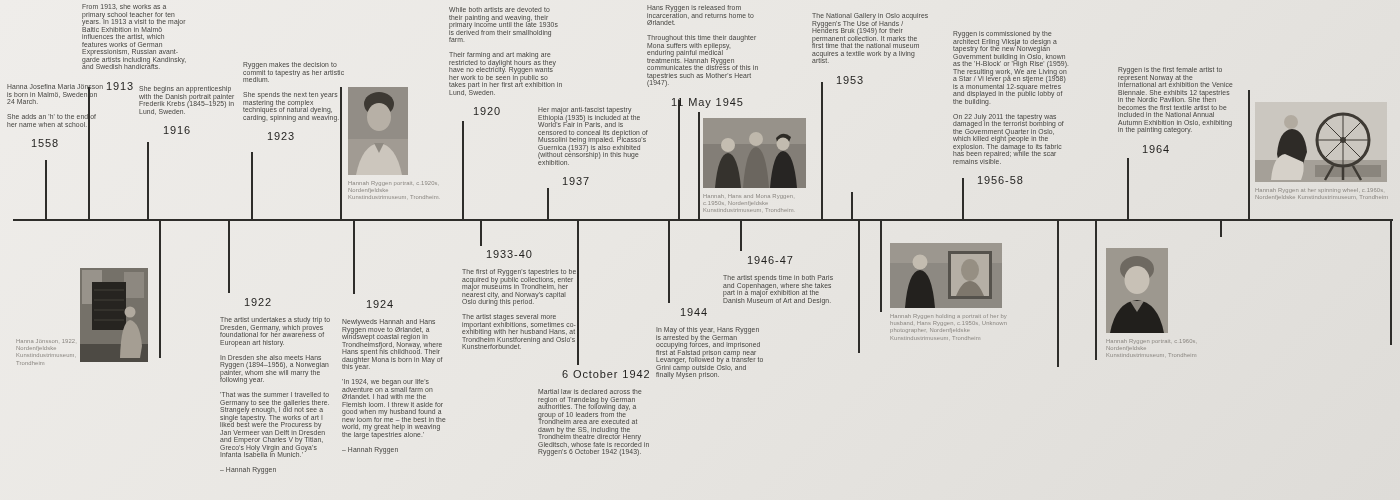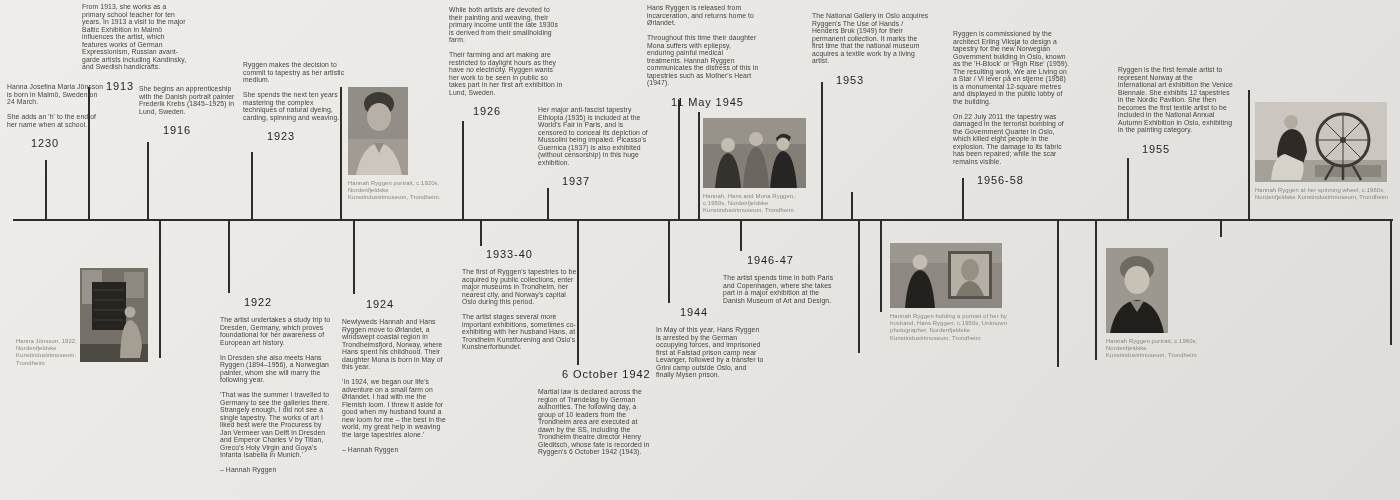--- a/index.html
+++ b/index.html
@@ -65,21 +65,21 @@
   <div class="rule" style="left:698px;top:112px;height:107px"></div>
   <div class="rule" style="left:1248px;top:90px;height:129px"></div>
   <div class="rule" style="left:159px;top:221px;height:137px"></div>
   <div class="rule" style="left:880px;top:221px;height:91px"></div>
   <div class="rule" style="left:1095px;top:221px;height:139px"></div>
 
   <div class="event top" style="left:7px;top:83px;width:97px">
     <div class="body">Hanna Josefina Maria Jönsson is born in Malmö, Sweden on 24 March.
 
 She adds an 'h' to the end of her name when at school.</div>
-    <div class="year">1230</div>
+    <div class="year">1558</div>
   </div>
 
   <div class="event top" style="left:82px;top:3px;width:106px">
     <div class="body">From 1913, she works as a primary school teacher for ten years. In 1913 a visit to the major Baltic Exhibition in Malmö influences the artist, which features works of German Expressionism, Russian avant-garde artists including Kandinsky, and Swedish handicrafts.</div>
     <div class="year">1913</div>
   </div>
 
   <div class="event top" style="left:139px;top:85px;width:100px">
     <div class="body">She begins an apprenticeship with the Danish portrait painter Frederik Krebs (1845–1925) in Lund, Sweden.</div>
     <div class="year">1916</div>
@@ -89,21 +89,21 @@
     <div class="body">Ryggen makes the decision to commit to tapestry as her artistic medium.
 
 She spends the next ten years mastering the complex techniques of natural dyeing, carding, spinning and weaving.</div>
     <div class="year">1923</div>
   </div>
 
   <div class="event top" style="left:449px;top:6px;width:114px">
     <div class="body">While both artists are devoted to their painting and weaving, their primary income until the late 1930s is derived from their smallholding farm.
 
 Their farming and art making are restricted to daylight hours as they have no electricity. Ryggen wants her work to be seen in public so takes part in her first art exhibition in Lund, Sweden.</div>
-    <div class="year">1926</div>
+    <div class="year">1920</div>
   </div>
 
   <div class="event top" style="left:538px;top:106px;width:110px">
     <div class="body">Her major anti-fascist tapestry Ethiopia (1935) is included at the World's Fair in Paris, and is censored to conceal its depiction of Mussolini being impaled. Picasso's Guernica (1937) is also exhibited (without censorship) in this huge exhibition.</div>
     <div class="year">1937</div>
   </div>
 
   <div class="event top" style="left:647px;top:4px;width:112px">
     <div class="body">Hans Ryggen is released from incarceration, and returns home to Ørlandet.
 
@@ -119,21 +119,21 @@
 
   <div class="event top" style="left:953px;top:30px;width:118px">
     <div class="body">Ryggen is commissioned by the architect Erling Viksjø to design a tapestry for the new Norwegian Government building in Oslo, known as the 'H-Block' or 'High Rise' (1959). The resulting work, We are Living on a Star / Vi lever på en stjerne (1958) is a monumental 12-square metres and displayed in the public lobby of the building.
 
 On 22 July 2011 the tapestry was damaged in the terrorist bombing of the Government Quarter in Oslo, which killed eight people in the explosion. The damage to its fabric has been repaired; while the scar remains visible.</div>
     <div class="year">1956-58</div>
   </div>
 
   <div class="event top" style="left:1118px;top:66px;width:115px">
     <div class="body">Ryggen is the first female artist to represent Norway at the international art exhibition the Venice Biennale. She exhibits 12 tapestries in the Nordic Pavilion. She then becomes the first textile artist to be included in the National Annual Autumn Exhibition in Oslo, exhibiting in the painting category.</div>
-    <div class="year">1955</div>
+    <div class="year">1964</div>
   </div>
 
   <div class="event bottom" style="left:220px;top:296px;width:112px">
     <div class="year">1922</div>
     <div class="body">The artist undertakes a study trip to Dresden, Germany, which proves foundational for her awareness of European art history.
 
 In Dresden she also meets Hans Ryggen (1894–1956), a Norwegian painter, whom she will marry the following year.
 
 'That was the summer I travelled to Germany to see the galleries there. Strangely enough, I did not see a single tapestry. The works of art I liked best were the Procuress by Jan Vermeer van Delft in Dresden and Emperor Charles V by Titian, Greco's Holy Virgin and Goya's Infanta Isabella in Munich.'
 

